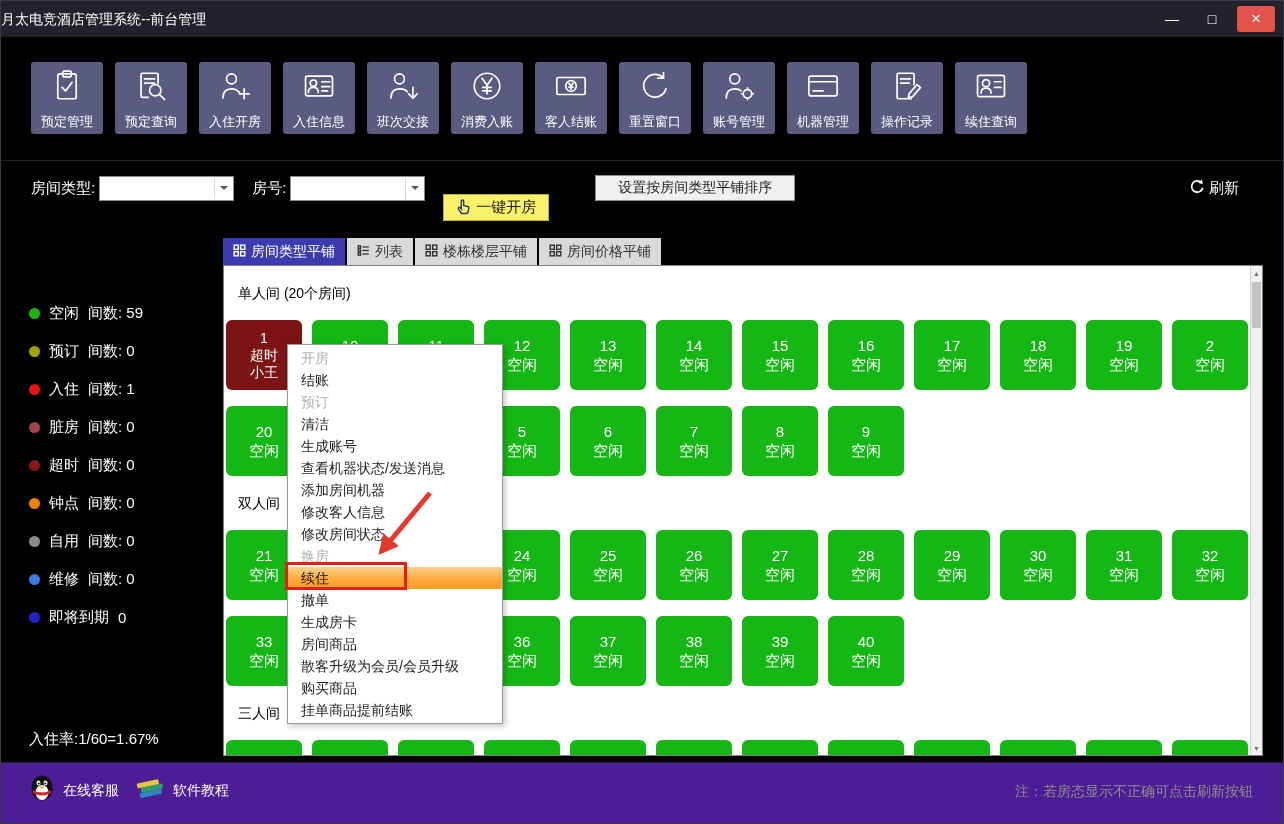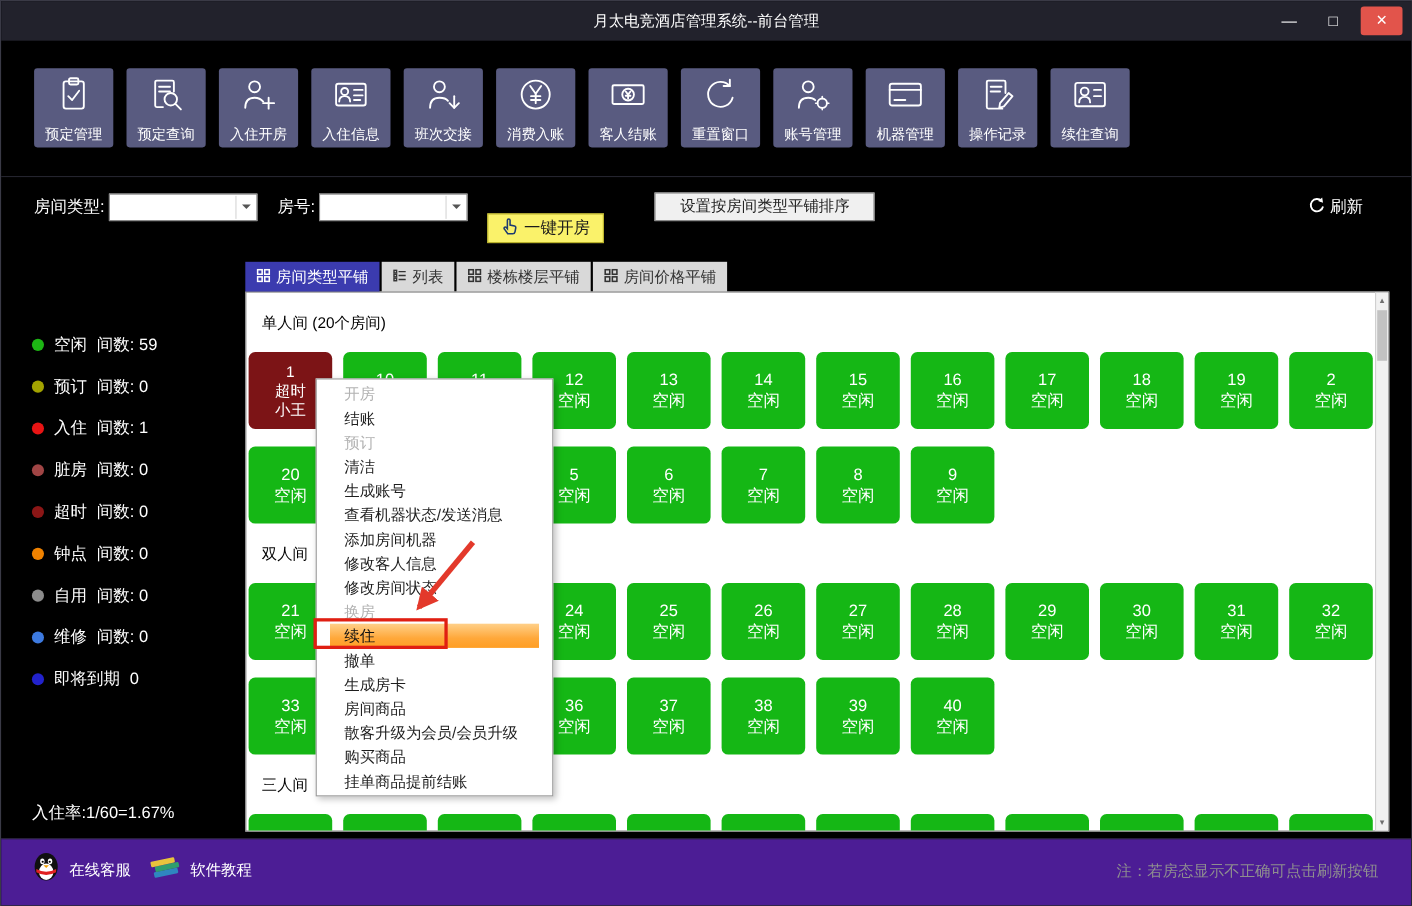--- a/index.html
+++ b/index.html
@@ -3,21 +3,21 @@
 <meta charset="utf-8">
 <style>
   * { box-sizing: border-box; margin: 0; padding: 0; }
   body { background: #333; font-family: "Liberation Sans", sans-serif; }
   .window { position: relative; width: 1284px; height: 824px; background: #000;
             overflow: hidden; border: 1px solid #3a3a46; }
 
   
   .titlebar { position: absolute; top: 0; left: 0; right: 0; height: 36px; background: #22222c; }
   .title { position: absolute; left: 0; right: 0; top: 0; height: 36px; line-height: 36px;
-           text-align: center; color: #fff; font-size: 14px; }
+           color: #fff; font-size: 14px; }
   .win-controls { position: absolute; right: 8px; top: 5px; display: flex; gap: 10px; align-items: center; z-index: 3; }
   .win-btn { width: 30px; height: 24px; color: #fff; font-size: 14px; display: flex;
              align-items: center; justify-content: center; cursor: pointer; }
   .win-btn.close { width: 38px; height: 26px; background: #e2544b; border-radius: 3px; font-size: 17px; }
 
   
   .toolbar { position: absolute; top: 37px; left: 0; height: 122px; display: flex; gap: 12px;
              padding: 24px 0 0 30px; align-items: flex-start; }
   .tool-btn { width: 72px; height: 72px; background: #595b80; border-radius: 3px; display: flex;
               flex-direction: column; align-items: center; justify-content: space-between;
@@ -71,21 +71,21 @@
   .scrollbar { position: absolute; right: 0; top: 0; bottom: 0; width: 12px; background: #f1f1f1;
                border-left: 1px solid #d0d0d0; cursor: pointer; }
   .scroll-thumb { position: absolute; left: 1px; right: 1px; top: 16px; height: 46px; background: #c2c2c2; }
   .scroll-arrow { position: absolute; left: 0; right: 0; height: 14px; display: flex; align-items: center;
                   justify-content: center; color: #707070; font-size: 7px; }
   .scroll-arrow.up { top: 0; } .scroll-arrow.down { bottom: 0; }
 
   
   .context-menu { position: absolute; left: 286px; top: 343px; width: 216px; background: #fff;
                   border: 1px solid #9a9a9a; box-shadow: 2px 2px 6px rgba(0,0,0,0.25);
-                  z-index: 40; padding: 2px 12px; }
+                  z-index: 40; padding: 2px 0; }
   .menu-item { height: 22px; line-height: 22px; padding-left: 13px; font-size: 14px; color: #1e1e1e; cursor: pointer; }
   .menu-item.disabled { color: #b2b2b2; cursor: default; }
   .menu-item.highlight { background: linear-gradient(180deg, #ffd089, #ffa83a 60%, #ff9e23); color: #111; }
 
   .red-annotation { position: absolute; left: 284px; top: 561px; width: 122px; height: 28px;
                     border: 3px solid #e01f12; z-index: 45; pointer-events: none; }
   .arrow-overlay { position: absolute; left: 0; top: 0; z-index: 50; pointer-events: none; }
 
   
   .statusbar { position: absolute; left: 0; right: 0; top: 761px; height: 63px; background: #4c1d95;

